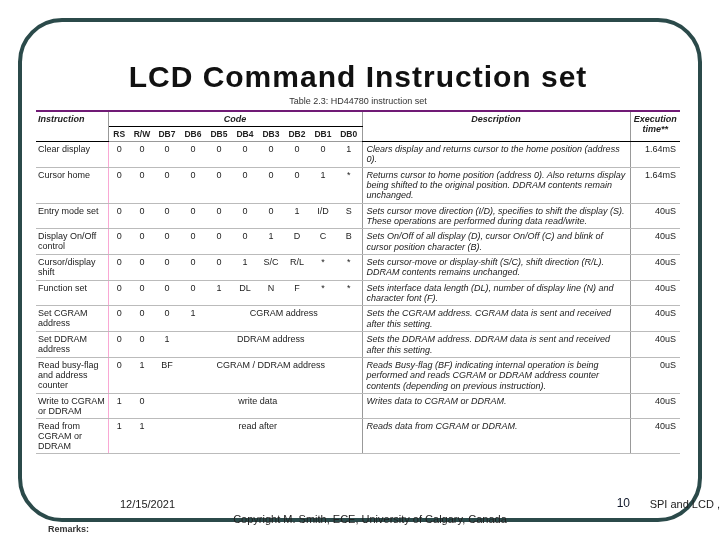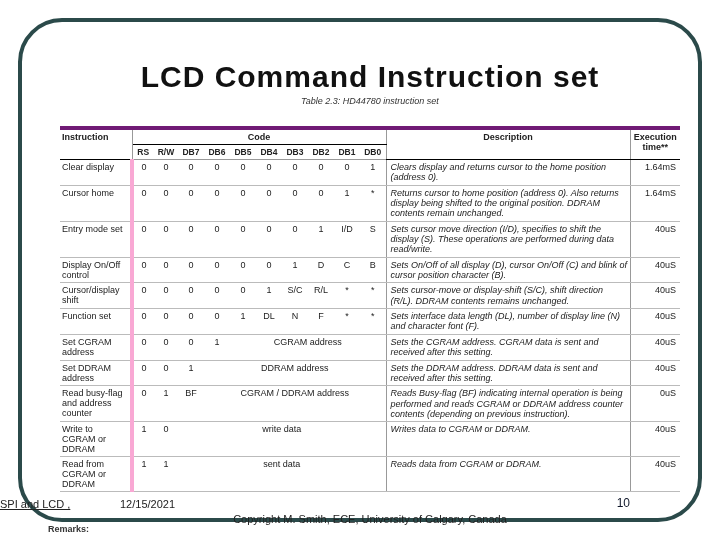--- a/index.html
+++ b/index.html
@@ -14,69 +14,69 @@
   }
   .frame {
     position: absolute;
     top: 18px; left: 18px; right: 18px; bottom: 18px;
     border: 4px solid #2b4a4a;
     border-radius: 44px;
     pointer-events: none;
   }
   .content {
     position: absolute;
-    top: 60px; left: 60px; right: 40px;
+    top: 60px; left: 36px; right: 40px;
   }
   h1 {
     font-family: "Arial Black", Arial, sans-serif;
     font-size: 30px;
     font-weight: 900;
     letter-spacing: 1px;
     margin: 0 0 2px 0;
     text-align: center;
     color: #111;
   }
   .caption {
     text-align: center;
     font-size: 9px;
     color: #333;
-    margin-bottom: 20px;
-    font-style: italic;
+    margin-bottom: 4px;
   }
   table {
     border-collapse: collapse;
     width: 100%;
     table-layout: fixed;
   }
   th, td {
     font-size: 9px;
     padding: 2px 2px;
     vertical-align: top;
     color: #222;
   }
   .top-header th {
-    border-top: 4px solid #701a75;
+    border-top: 2px solid #701a75;
     border-bottom: 1px solid #000;
     font-weight: bold;
     text-align: center;
+    font-style: italic;
   }
   .top-header .instr { text-align: left; border-right: 1px solid #999; }
   .top-header .code { border-right: 1px solid #999; }
   .top-header .desc { border-right: 1px solid #999; }
   .sub-header th {
     font-weight: bold;
     text-align: center;
     border-bottom: 1px solid #999;
     font-size: 8.5px;
   }
   .sub-header th.desc-col { border-right: 1px solid #999; }
   tbody tr td { border-bottom: 1px solid #bbb; }
   tbody td.instr-col {
     font-weight: normal;
-    border-right: 4px solid #f9a8d4;
+    border-right: 1px solid #f9a8d4;
     text-align: left;
     padding-left: 2px;
     margin-left: 8px;
   }
   tbody td.bit {
     text-align: center;
     font-size: 9px;
   }
   tbody td.last-bit { border-right: 1px solid #999; }
   tbody td.desc-col {
@@ -92,24 +92,23 @@
     white-space: nowrap;
   }
   tbody td.span-label {
     text-align: center;
     font-size: 9px;
   }
   .footer1 {
     position: absolute;
     bottom: 30px;
     left: 0; right: 0;
-    text-align: left;
+    text-align: right;
     font-size: 11px;
     color: #222;
-    text-decoration: underline;
   }
   .footer-date {
     position: absolute;
     bottom: 30px;
     left: 120px;
     font-size: 11px;
     color: #222;
   }
   .footer-page {
     position: absolute;
@@ -305,21 +304,21 @@
           <td class="bit">1</td>
           <td class="bit">0</td>
           <td class="bit span-label last-bit" colspan="8">write data</td>
           <td class="desc-col">Writes data to CGRAM or DDRAM.</td>
           <td class="time-col">40uS</td>
         </tr>
         <tr>
           <td class="instr-col">Read from CGRAM or DDRAM</td>
           <td class="bit">1</td>
           <td class="bit">1</td>
-          <td class="bit span-label last-bit" colspan="8">sent data</td>
+          <td class="bit span-label last-bit" colspan="8">read after</td>
           <td class="desc-col">Reads data from CGRAM or DDRAM.</td>
           <td class="time-col">40uS</td>
         </tr>
       </tbody>
   </table>
 </div>
 
 <div class="footer-date">12/15/2021</div>
 <div class="footer1">SPI and LCD ,</div>
 <div class="footer-page">10</div>

